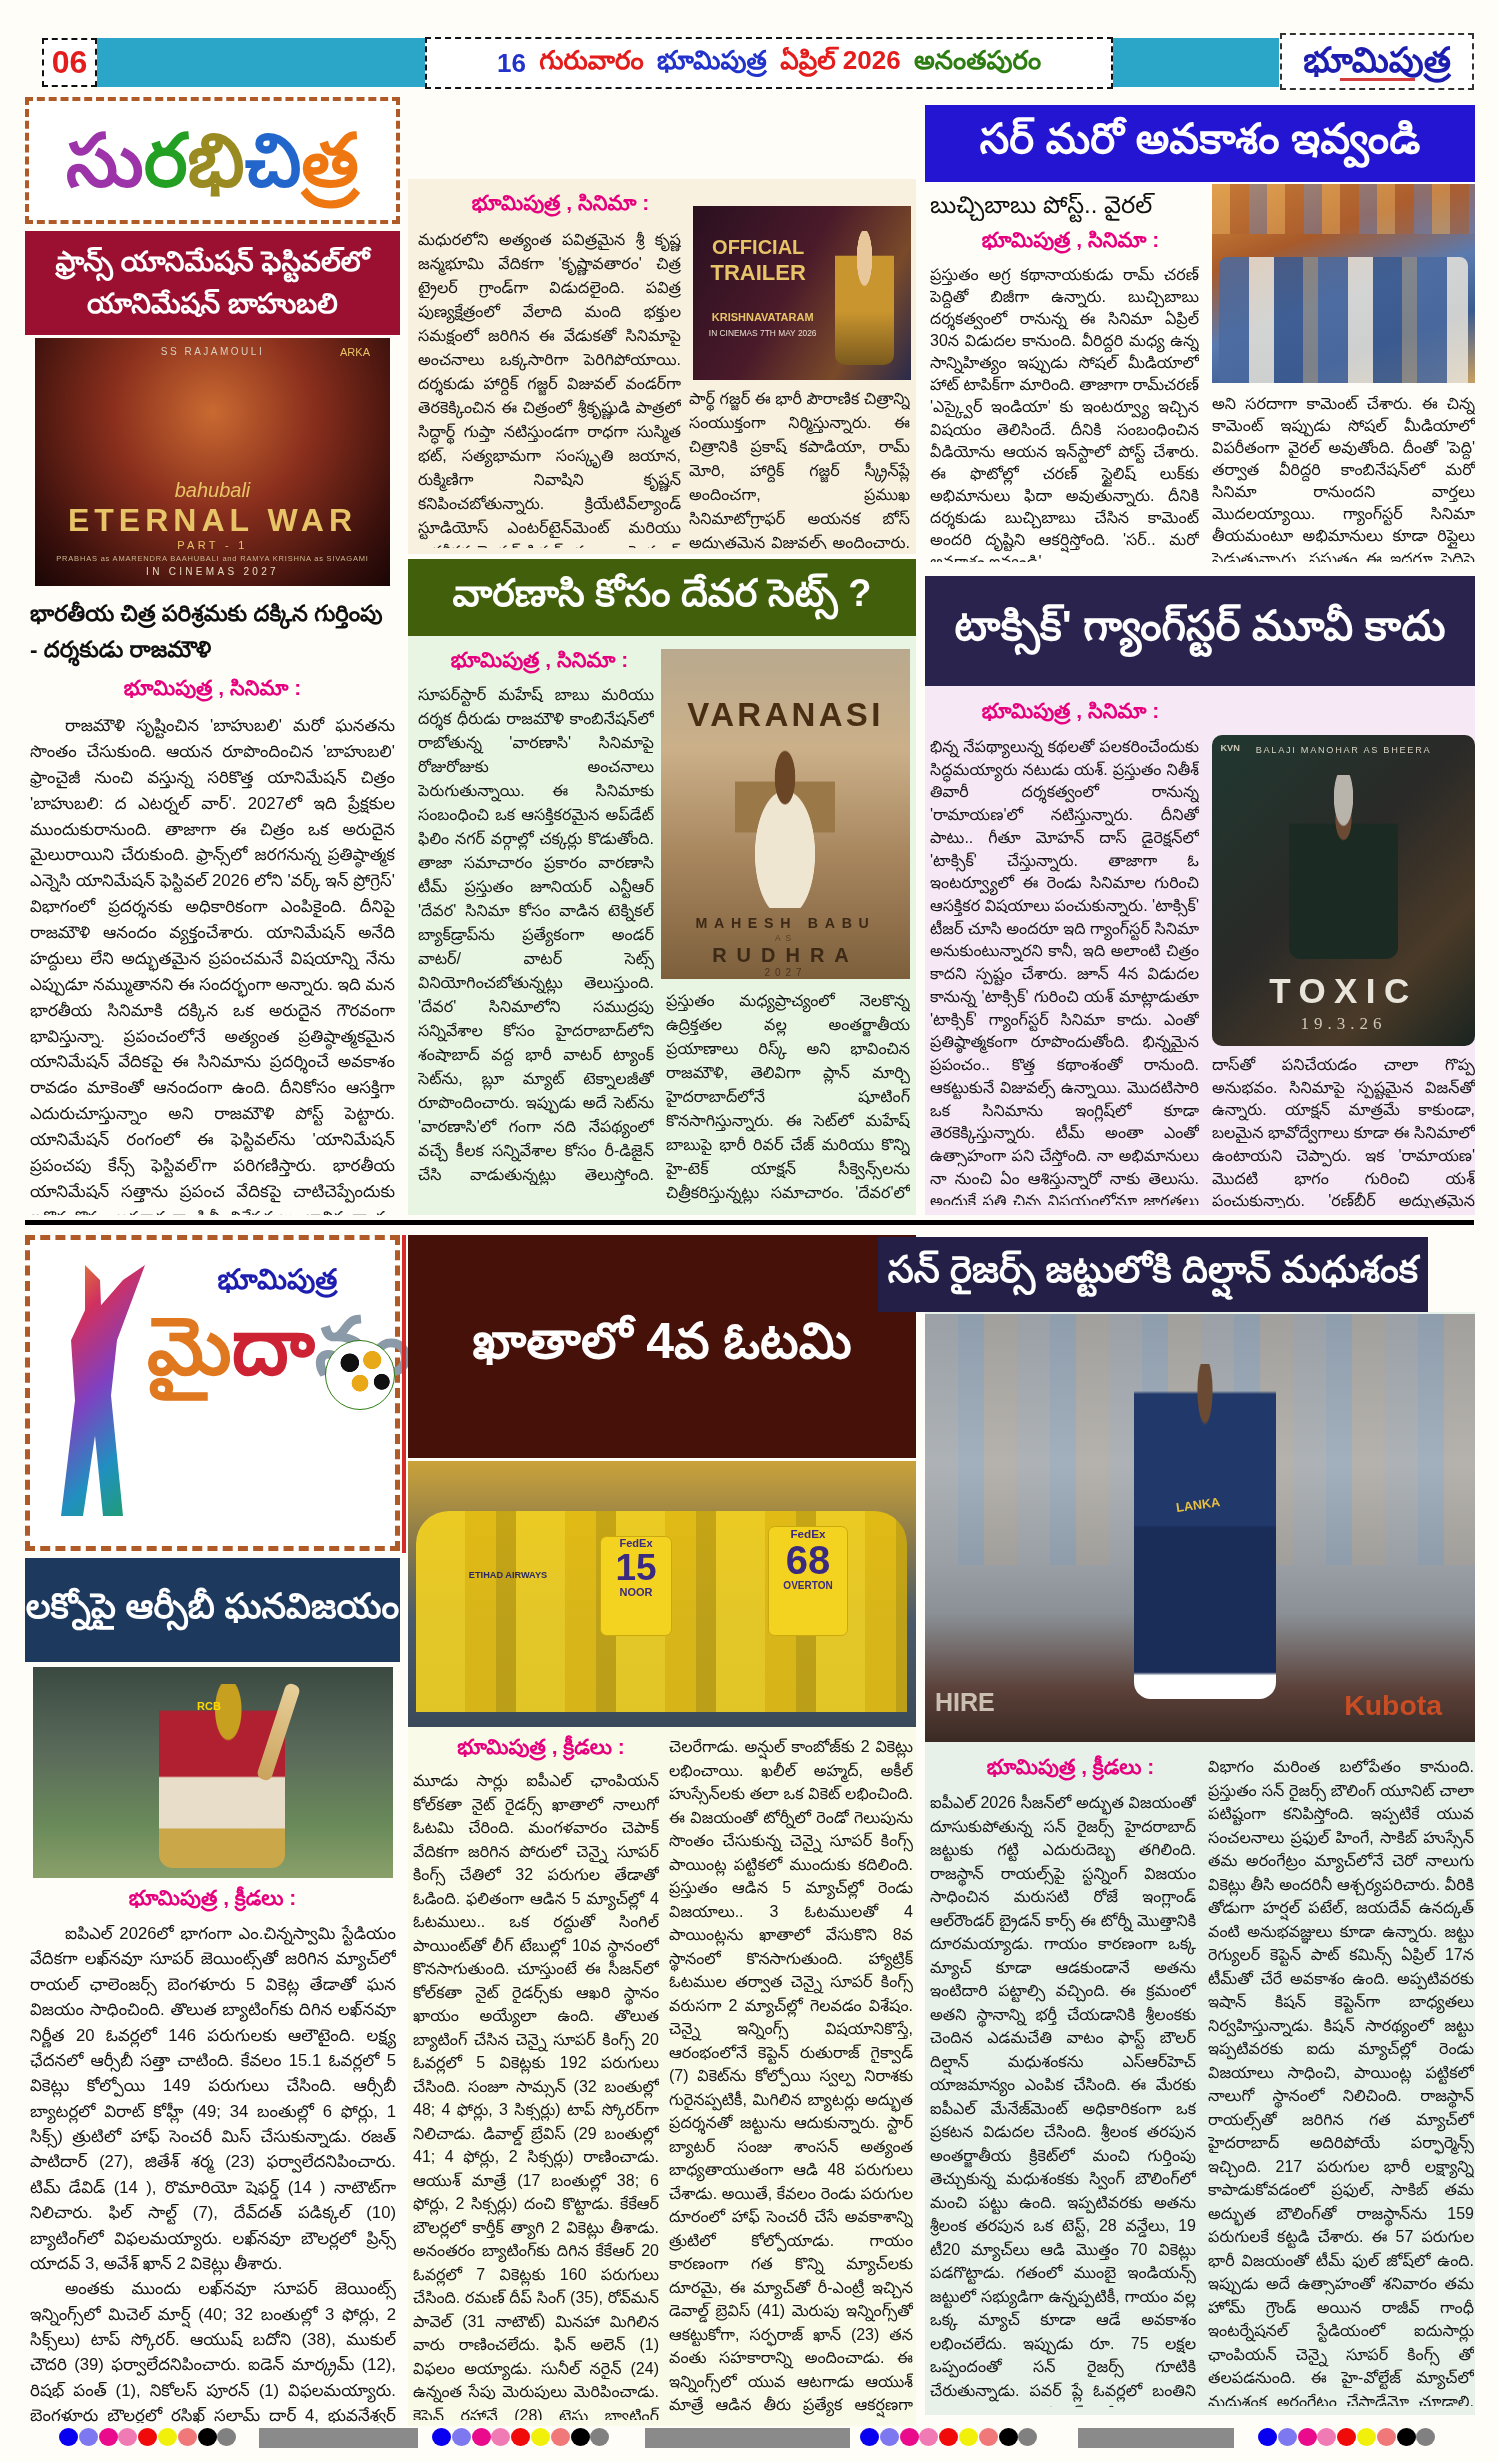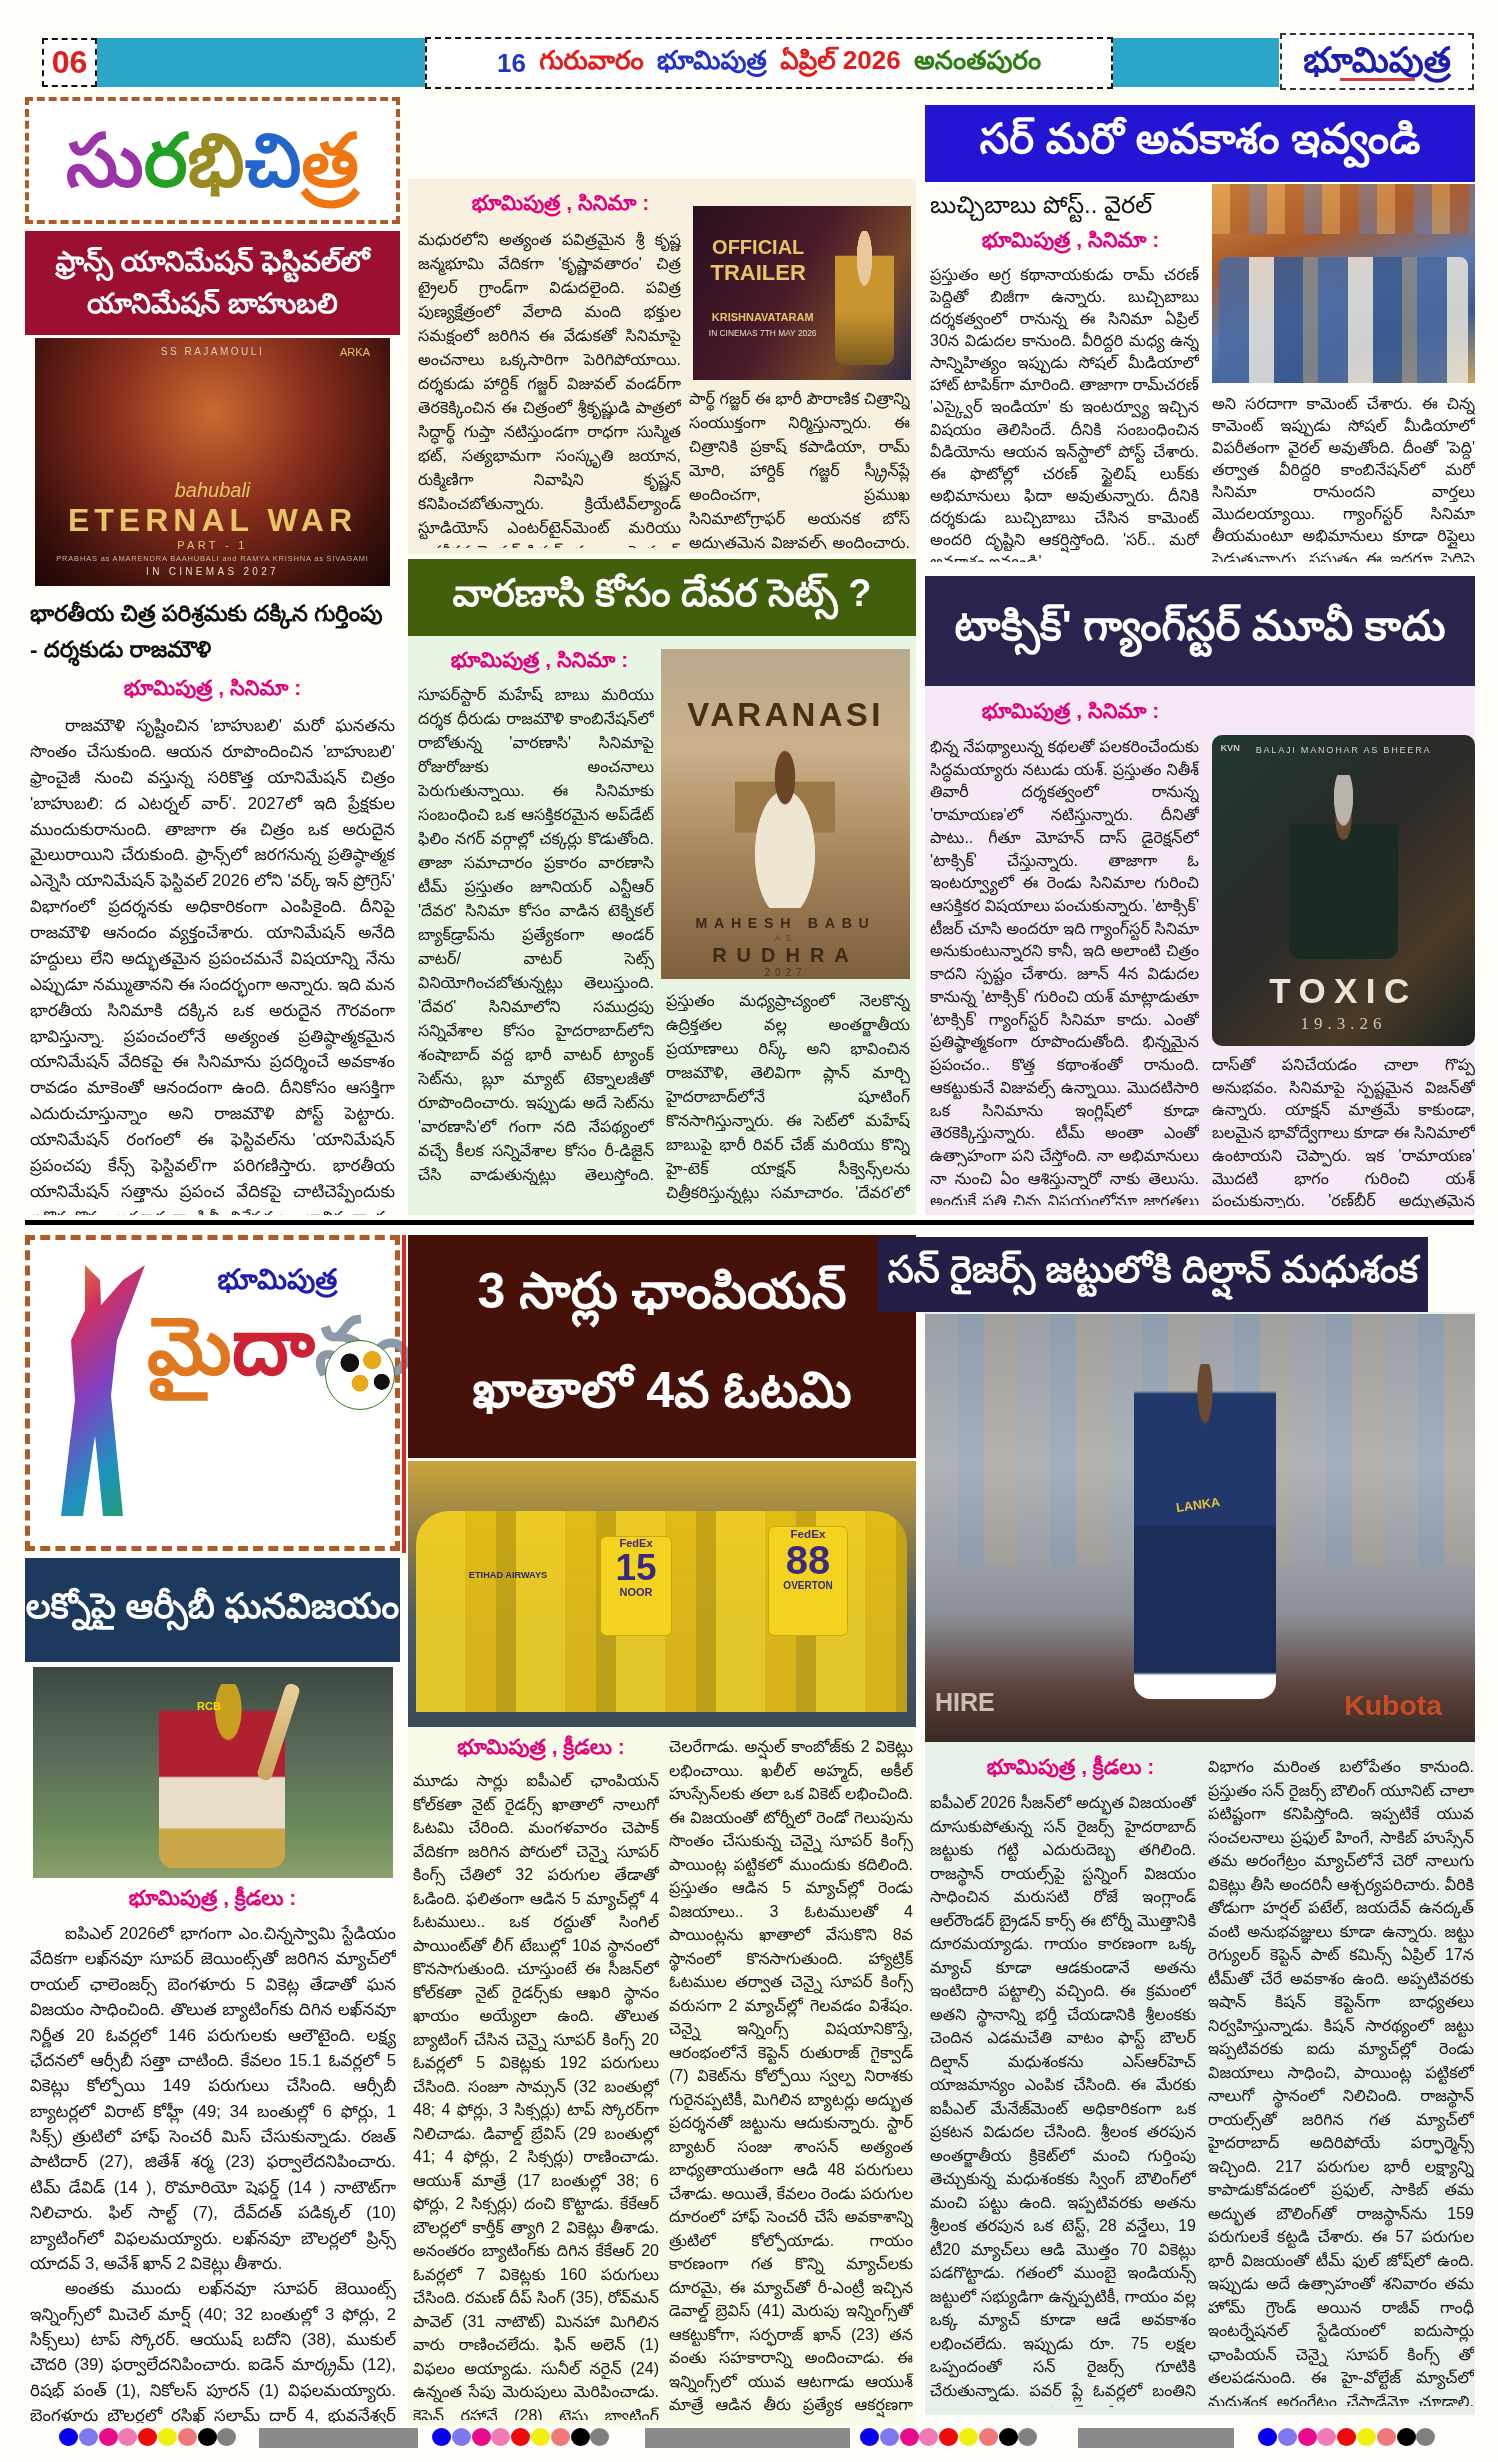--- a/index.html
+++ b/index.html
@@ -143,33 +143,32 @@
     <div class="abs" style="left:164px;top:33px;color:#ffd700;font-size:11px;font-weight:bold;">RCB</div>
     <div class="abs" style="left:238px;top:15px;width:15px;height:100px;background:linear-gradient(#e8cf9a,#caa35c);transform:rotate(18deg);border-radius:6.7px;"></div>
   </div>
   <div class="abs byline" style="left:25px;top:1886px;width:375px;">భూమిపుత్ర , క్రీడలు :</div>
   <div class="abs clip" style="left:30px;top:1921px;width:366px;height:502px;">
     <p class="btxt" style="margin:0;font-size:16.7px;line-height:1.52;text-indent:35px;">ఐపిఎల్ 2026లో భాగంగా ఎం.చిన్నస్వామి స్టేడియం వేదికగా లఖ్‌నవూ సూపర్ జెయింట్స్‌తో జరిగిన మ్యాచ్‌లో రాయల్ ఛాలెంజర్స్ బెంగళూరు 5 వికెట్ల తేడాతో ఘన విజయం సాధించింది. తొలుత బ్యాటింగ్‌కు దిగిన లఖ్‌నవూ నిర్ణీత 20 ఓవర్లలో 146 పరుగులకు ఆలౌటైంది. లక్ష్య ఛేదనలో ఆర్సీబీ సత్తా చాటింది. కేవలం 15.1 ఓవర్లలో 5 వికెట్లు కోల్పోయి 149 పరుగులు చేసింది. ఆర్సీబీ బ్యాటర్లలో విరాట్ కోహ్లీ (49; 34 బంతుల్లో 6 ఫోర్లు, 1 సిక్స్) త్రుటిలో హాఫ్ సెంచరీ మిస్ చేసుకున్నాడు. రజత్ పాటిదార్ (27), జితేశ్ శర్మ (23) ఫర్వాలేదనిపించారు. టిమ్ డేవిడ్ (14 ), రొమారియో షెఫర్డ్ (14 ) నాటౌట్‌గా నిలిచారు. ఫిల్ సాల్ట్ (7), దేవ్‌దత్ పడిక్కల్ (10) బ్యాటింగ్‌లో విఫలమయ్యారు. లఖ్‌నవూ బౌలర్లలో ప్రిన్స్ యాదవ్ 3, అవేశ్ ఖాన్ 2 వికెట్లు తీశారు.</p>
     <p class="btxt" style="margin:0;font-size:16.7px;line-height:1.52;text-indent:35px;">అంతకు ముందు లఖ్‌నవూ సూపర్ జెయింట్స్ ఇన్నింగ్స్‌లో మిచెల్ మార్ష్ (40; 32 బంతుల్లో 3 ఫోర్లు, 2 సిక్స్‌లు) టాప్ స్కోరర్. ఆయుష్ బదోని (38), ముకుల్ చౌదరి (39) ఫర్వాలేదనిపించారు. ఐడెన్ మార్క్రమ్ (12), రిషభ్ పంత్ (1), నికోలస్ పూరన్ (1) విఫలమయ్యారు. బెంగళూరు బౌలర్లలో రసిఖ్ సలామ్ దార్ 4, భువనేశ్వర్ కుమార్ 3, కృనాల్ పాండ్య 2, హేజిల్‌వుడ్ ఒక వికెట్ తీశారు.</p>
   </div>
 
   <div class="abs hbar" style="left:408px;top:1235px;width:508px;height:223px;background:#451109;flex-direction:column;justify-content:space-around;font-size:50px;padding:11.7px 0;">
-    <span>3 సార్లు ఛాంపియన్</span>
     <span>ఖాతాలో 4వ ఓటమి</span>
   </div>
   <div class="abs clip" style="left:408px;top:1461px;width:508px;height:266px;background:linear-gradient(180deg,#caa23a 0%,#8a7a4a 30%,#4a5a6a 60%,#3a4a5a 100%);">
     <div class="abs" style="left:8.4px;top:50px;width:491px;height:201px;background:repeating-linear-gradient(90deg,#f4d220 0 49px,#e8c010 49px 80px,#caa810 80px 100px);border-radius:33px 33px 0 0;opacity:.9;"></div>
     <div class="abs" style="left:192px;top:75px;width:72px;height:100px;background:#f4d220;border:1.7px solid #caa810;border-radius:6.7px;text-align:center;">
       <div style="color:#3a2a80;font-size:11px;font-weight:bold;">FedEx</div>
       <div style="color:#3a2a80;font-size:37px;font-weight:bold;line-height:1;">15</div>
       <div style="color:#3a2a80;font-size:11px;font-weight:bold;">NOOR</div>
     </div>
     <div class="abs" style="left:360px;top:65px;width:80px;height:110px;background:#f4d220;border:1.7px solid #caa810;border-radius:6.7px;text-align:center;">
       <div style="color:#3a2a80;font-size:11.7px;font-weight:bold;">FedEx</div>
-      <div style="color:#3a2a80;font-size:40px;font-weight:bold;line-height:1;">88</div>
+      <div style="color:#3a2a80;font-size:40px;font-weight:bold;line-height:1;">68</div>
       <div style="color:#3a2a80;font-size:10px;font-weight:bold;">OVERTON</div>
     </div>
     <div class="abs" style="left:50px;top:109px;width:100px;color:#2a2a60;font-size:9.2px;font-weight:bold;text-align:center;">ETIHAD AIRWAYS</div>
   </div>
   <div class="abs" style="left:408px;top:1727px;width:508px;height:699px;background:#fafae8;"></div>
   <div class="abs byline" style="left:418px;top:1735px;width:246px;">భూమిపుత్ర , క్రీడలు :</div>
   <div class="abs btxt clip" style="left:413px;top:1769px;width:246px;height:651px;line-height:1.47;">మూడు సార్లు ఐపీఎల్ ఛాంపియన్ కోల్‌కతా నైట్ రైడర్స్ ఖాతాలో నాలుగో ఓటమి చేరింది. మంగళవారం చెపాక్ వేదికగా జరిగిన పోరులో చెన్నై సూపర్ కింగ్స్ చేతిలో 32 పరుగుల తేడాతో ఓడింది. ఫలితంగా ఆడిన 5 మ్యాచ్‌ల్లో 4 ఓటములు.. ఒక రద్దుతో సింగిల్ పాయింట్‌తో లీగ్ టేబుల్లో 10వ స్థానంలో కొనసాగుతుంది. చూస్తుంటే ఈ సీజన్‌లో కోల్‌కతా నైట్ రైడర్స్‌కు ఆఖరి స్థానం ఖాయం అయ్యేలా ఉంది. తొలుత బ్యాటింగ్ చేసిన చెన్నై సూపర్ కింగ్స్ 20 ఓవర్లలో 5 వికెట్లకు 192 పరుగులు చేసింది. సంజూ సామ్సన్ (32 బంతుల్లో 48; 4 ఫోర్లు, 3 సిక్సర్లు) టాప్ స్కోరర్‌గా నిలిచాడు. డివాల్డ్ బ్రేవిస్ (29 బంతుల్లో 41; 4 ఫోర్లు, 2 సిక్సర్లు) రాణించాడు. ఆయుశ్ మాత్రే (17 బంతుల్లో 38; 6 ఫోర్లు, 2 సిక్సర్లు) దంచి కొట్టాడు. కేకేఆర్ బౌలర్లలో కార్తీక్ త్యాగి 2 వికెట్లు తీశాడు. అనంతరం బ్యాటింగ్‌కు దిగిన కేకేఆర్ 20 ఓవర్లలో 7 వికెట్లకు 160 పరుగులు చేసింది. రమణ్ దీప్ సింగ్ (35), రోవ్‌మన్ పావెల్ (31 నాటౌట్) మినహా మిగిలిన వారు రాణించలేదు. ఫిన్ అలెన్ (1) విఫలం అయ్యాడు. సునీల్ నరైన్ (24) ఉన్నంత సేపు మెరుపులు మెరిపించాడు. కెప్టెన్ రహానే (28) టెస్టు బ్యాటింగ్ చేశాడు. రఘువంశి (27) తనకు దక్కిన ఆరంభాన్ని సద్వినియోగం చేసుకోలేకపోయాడు. రింకూ సింగ్ (6) పేలవ ఫామ్ కొనసాగుతుంది. కామెరూన్ గ్రీన్ (0) గోల్డెన్ డక్ అయ్యాడు. చెన్నై సూపర్ కింగ్స్ బౌలర్లలో నూర్ అహ్మద్ 3 వికెట్లతో</div>
   <div class="abs btxt clip" style="left:669px;top:1735px;width:244px;height:684px;line-height:1.47;">చెలరేగాడు. అన్షుల్ కాంబోజ్‌కు 2 వికెట్లు లభించాయి. ఖలీల్ అహ్మద్, అకీల్ హుస్సేన్‌లకు తలా ఒక వికెట్ లభించింది. ఈ విజయంతో టోర్నీలో రెండో గెలుపును సొంతం చేసుకున్న చెన్నై సూపర్ కింగ్స్ పాయింట్ల పట్టికలో ముందుకు కదిలింది. ప్రస్తుతం ఆడిన 5 మ్యాచ్‌ల్లో రెండు విజయాలు.. 3 ఓటములతో 4 పాయింట్లను ఖాతాలో వేసుకొని 8వ స్థానంలో కొనసాగుతుంది. హ్యాట్రిక్ ఓటముల తర్వాత చెన్నై సూపర్ కింగ్స్ వరుసగా 2 మ్యాచ్‌ల్లో గెలవడం విశేషం. చెన్నై ఇన్నింగ్స్ విషయానికొస్తే, ఆరంభంలోనే కెప్టెన్ రుతురాజ్ గైక్వాడ్ (7) వికెట్‌ను కోల్పోయి స్వల్ప నిరాశకు గురైనప్పటికీ, మిగిలిన బ్యాటర్లు అద్భుత ప్రదర్శనతో జట్టును ఆదుకున్నారు. స్టార్ బ్యాటర్ సంజు శాంసన్ అత్యంత బాధ్యతాయుతంగా ఆడి 48 పరుగులు చేశాడు. అయితే, కేవలం రెండు పరుగుల దూరంలో హాఫ్ సెంచరీ చేసే అవకాశాన్ని త్రుటిలో కోల్పోయాడు. గాయం కారణంగా గత కొన్ని మ్యాచ్‌లకు దూరమై, ఈ మ్యాచ్‌తో రీ-ఎంట్రీ ఇచ్చిన డెవాల్డ్ బ్రెవిస్ (41) మెరుపు ఇన్నింగ్స్‌తో ఆకట్టుకోగా, సర్ఫరాజ్ ఖాన్ (23) తన వంతు సహకారాన్ని అందించాడు. ఈ ఇన్నింగ్స్‌లో యువ ఆటగాడు ఆయుశ్ మాత్రే ఆడిన తీరు ప్రత్యేక ఆకర్షణగా నిలిచింది. క్రీజులోకి వచ్చిన క్షణం నుండే కోల్‌కతా బౌలర్లపై విరుచుకుపడ్డ మాత్రే, కేవలం 17 బంతుల్లోనే 6 ఫోర్లు, 2 సిక్సర్ల సాయంతో 38 పరుగులు రాబట్టాడు. ఇన్నింగ్స్ చివరలో శివం దూబె (13 నాటౌట్), జెమీ ఓవర్టన్ (7 నాటౌట్) వేగంగా పరుగులు జోడించడంతో చెన్నై జట్టు పటిష్టమైన స్థితికి చేరుకుంది.</div>
 
   <div class="abs" style="left:925px;top:1312px;width:550px;height:1103px;background:#e7f1ea;"></div>

